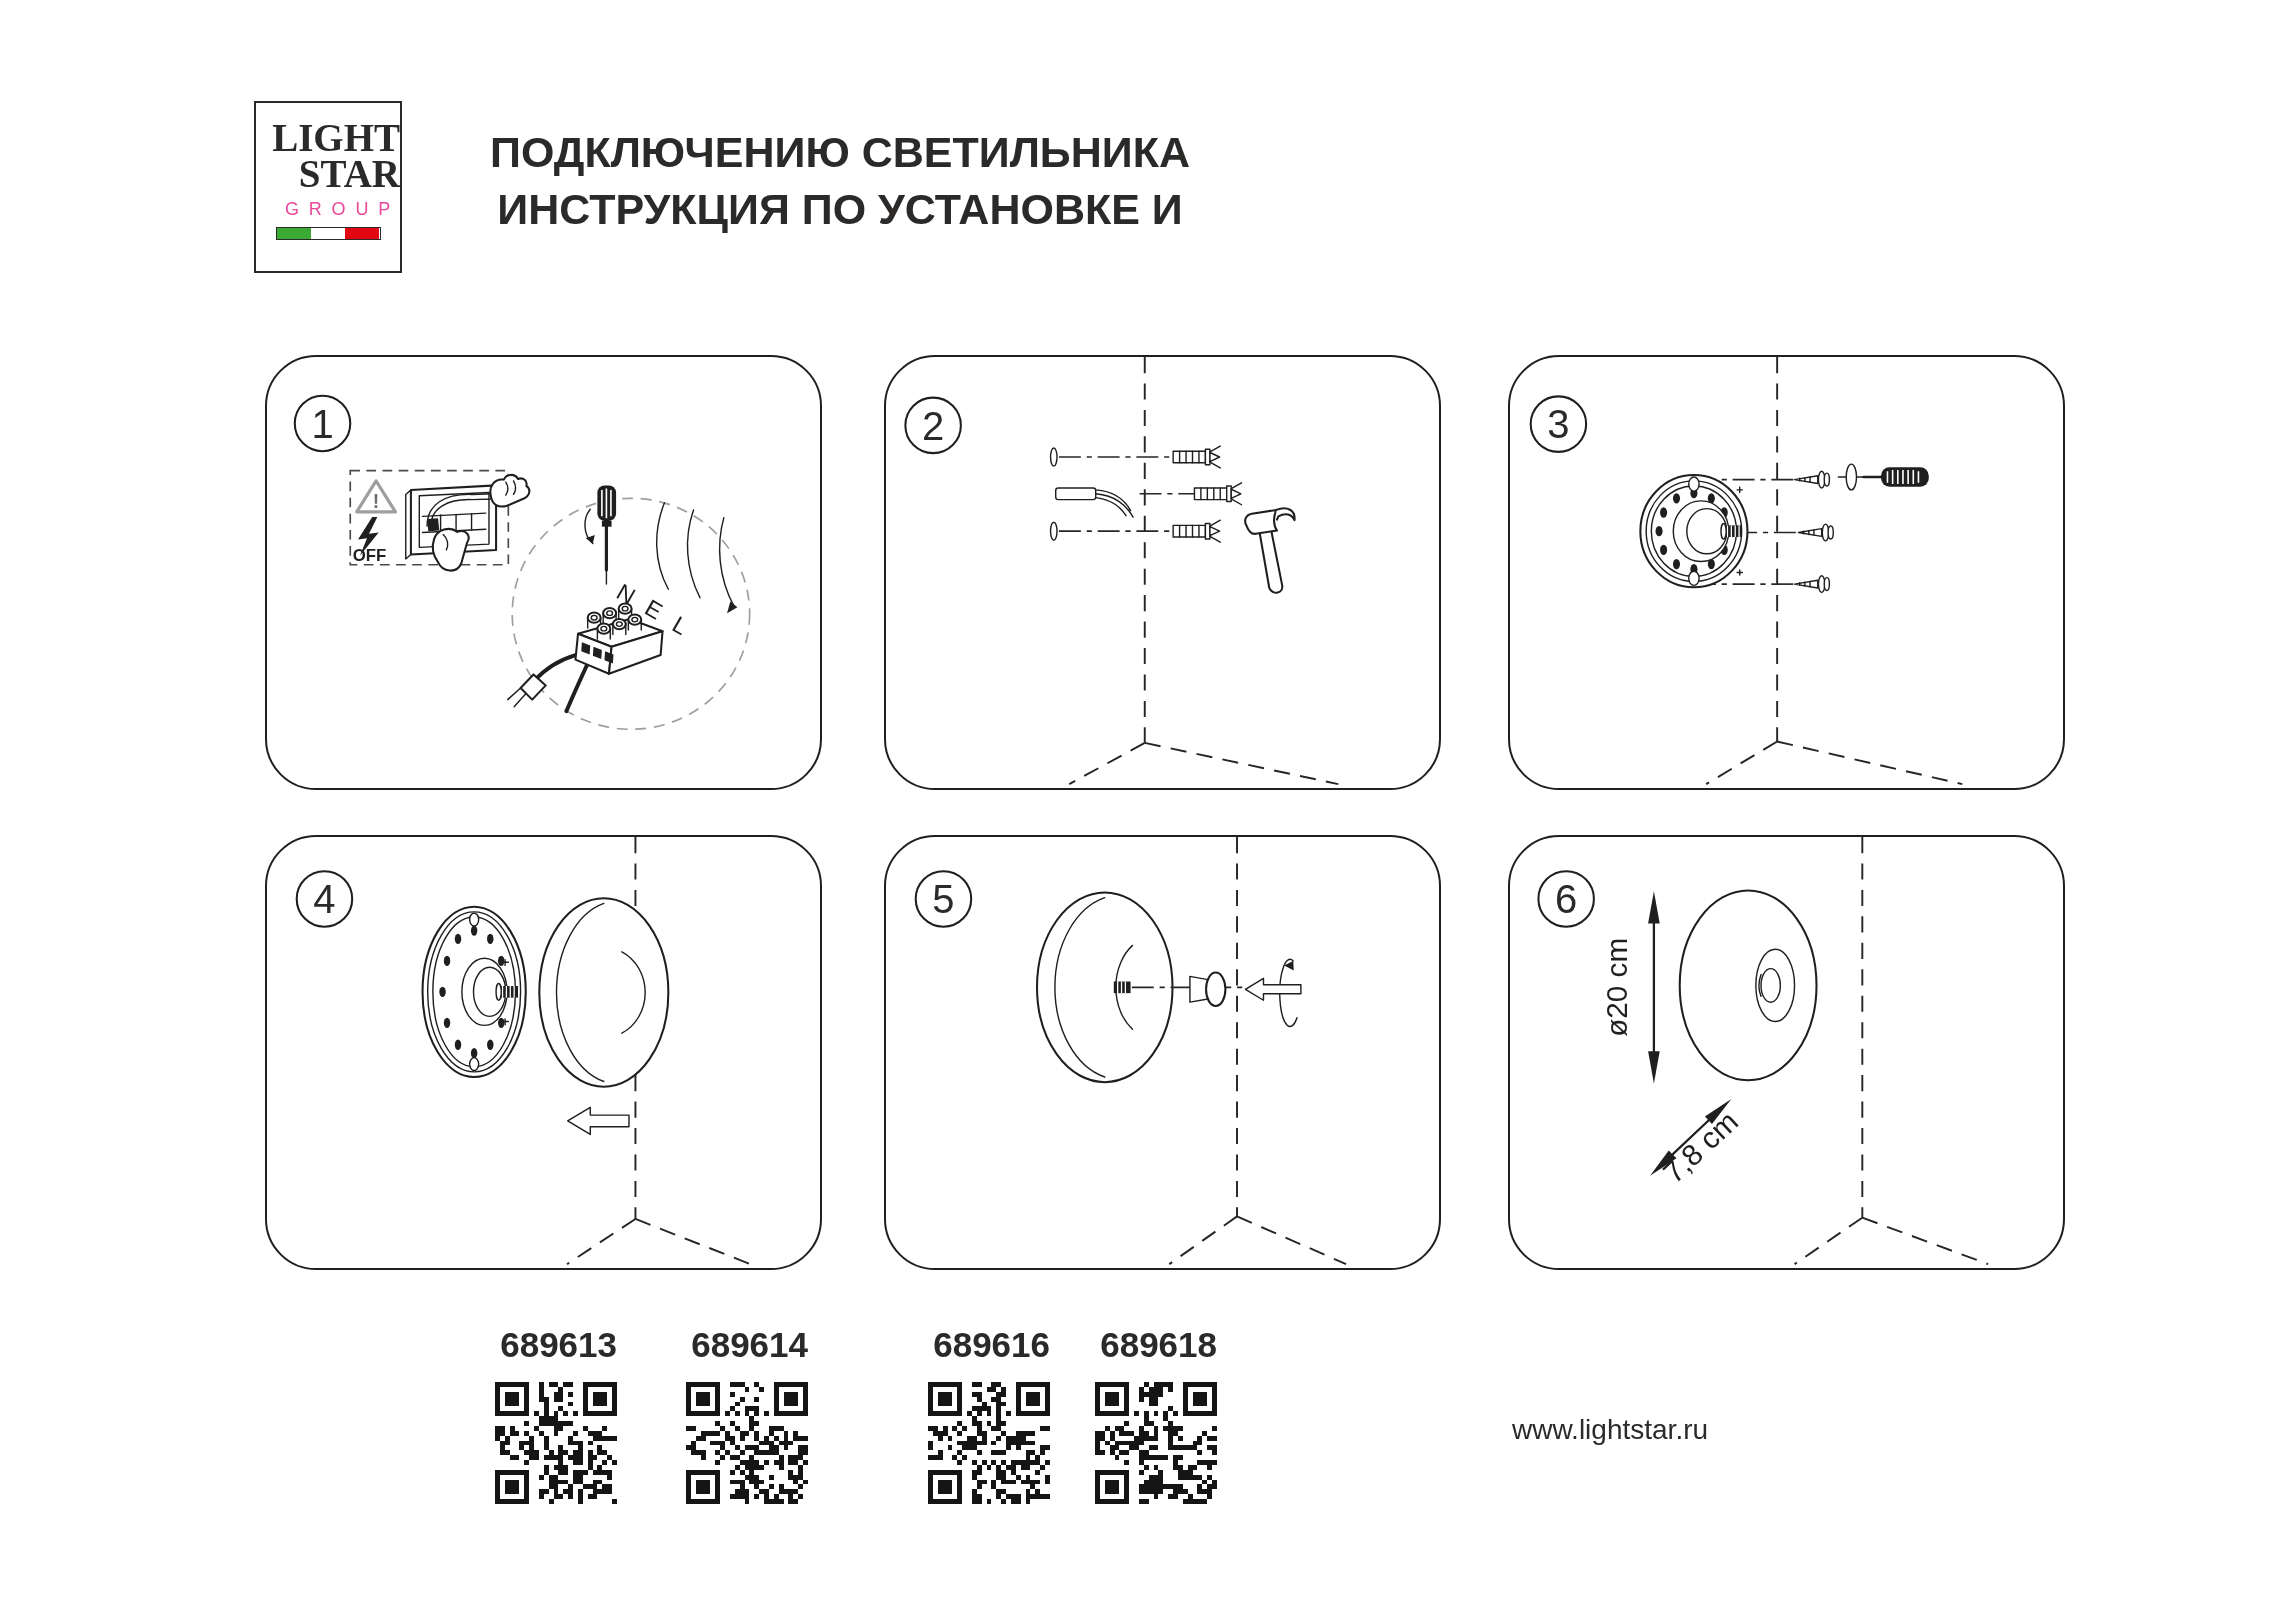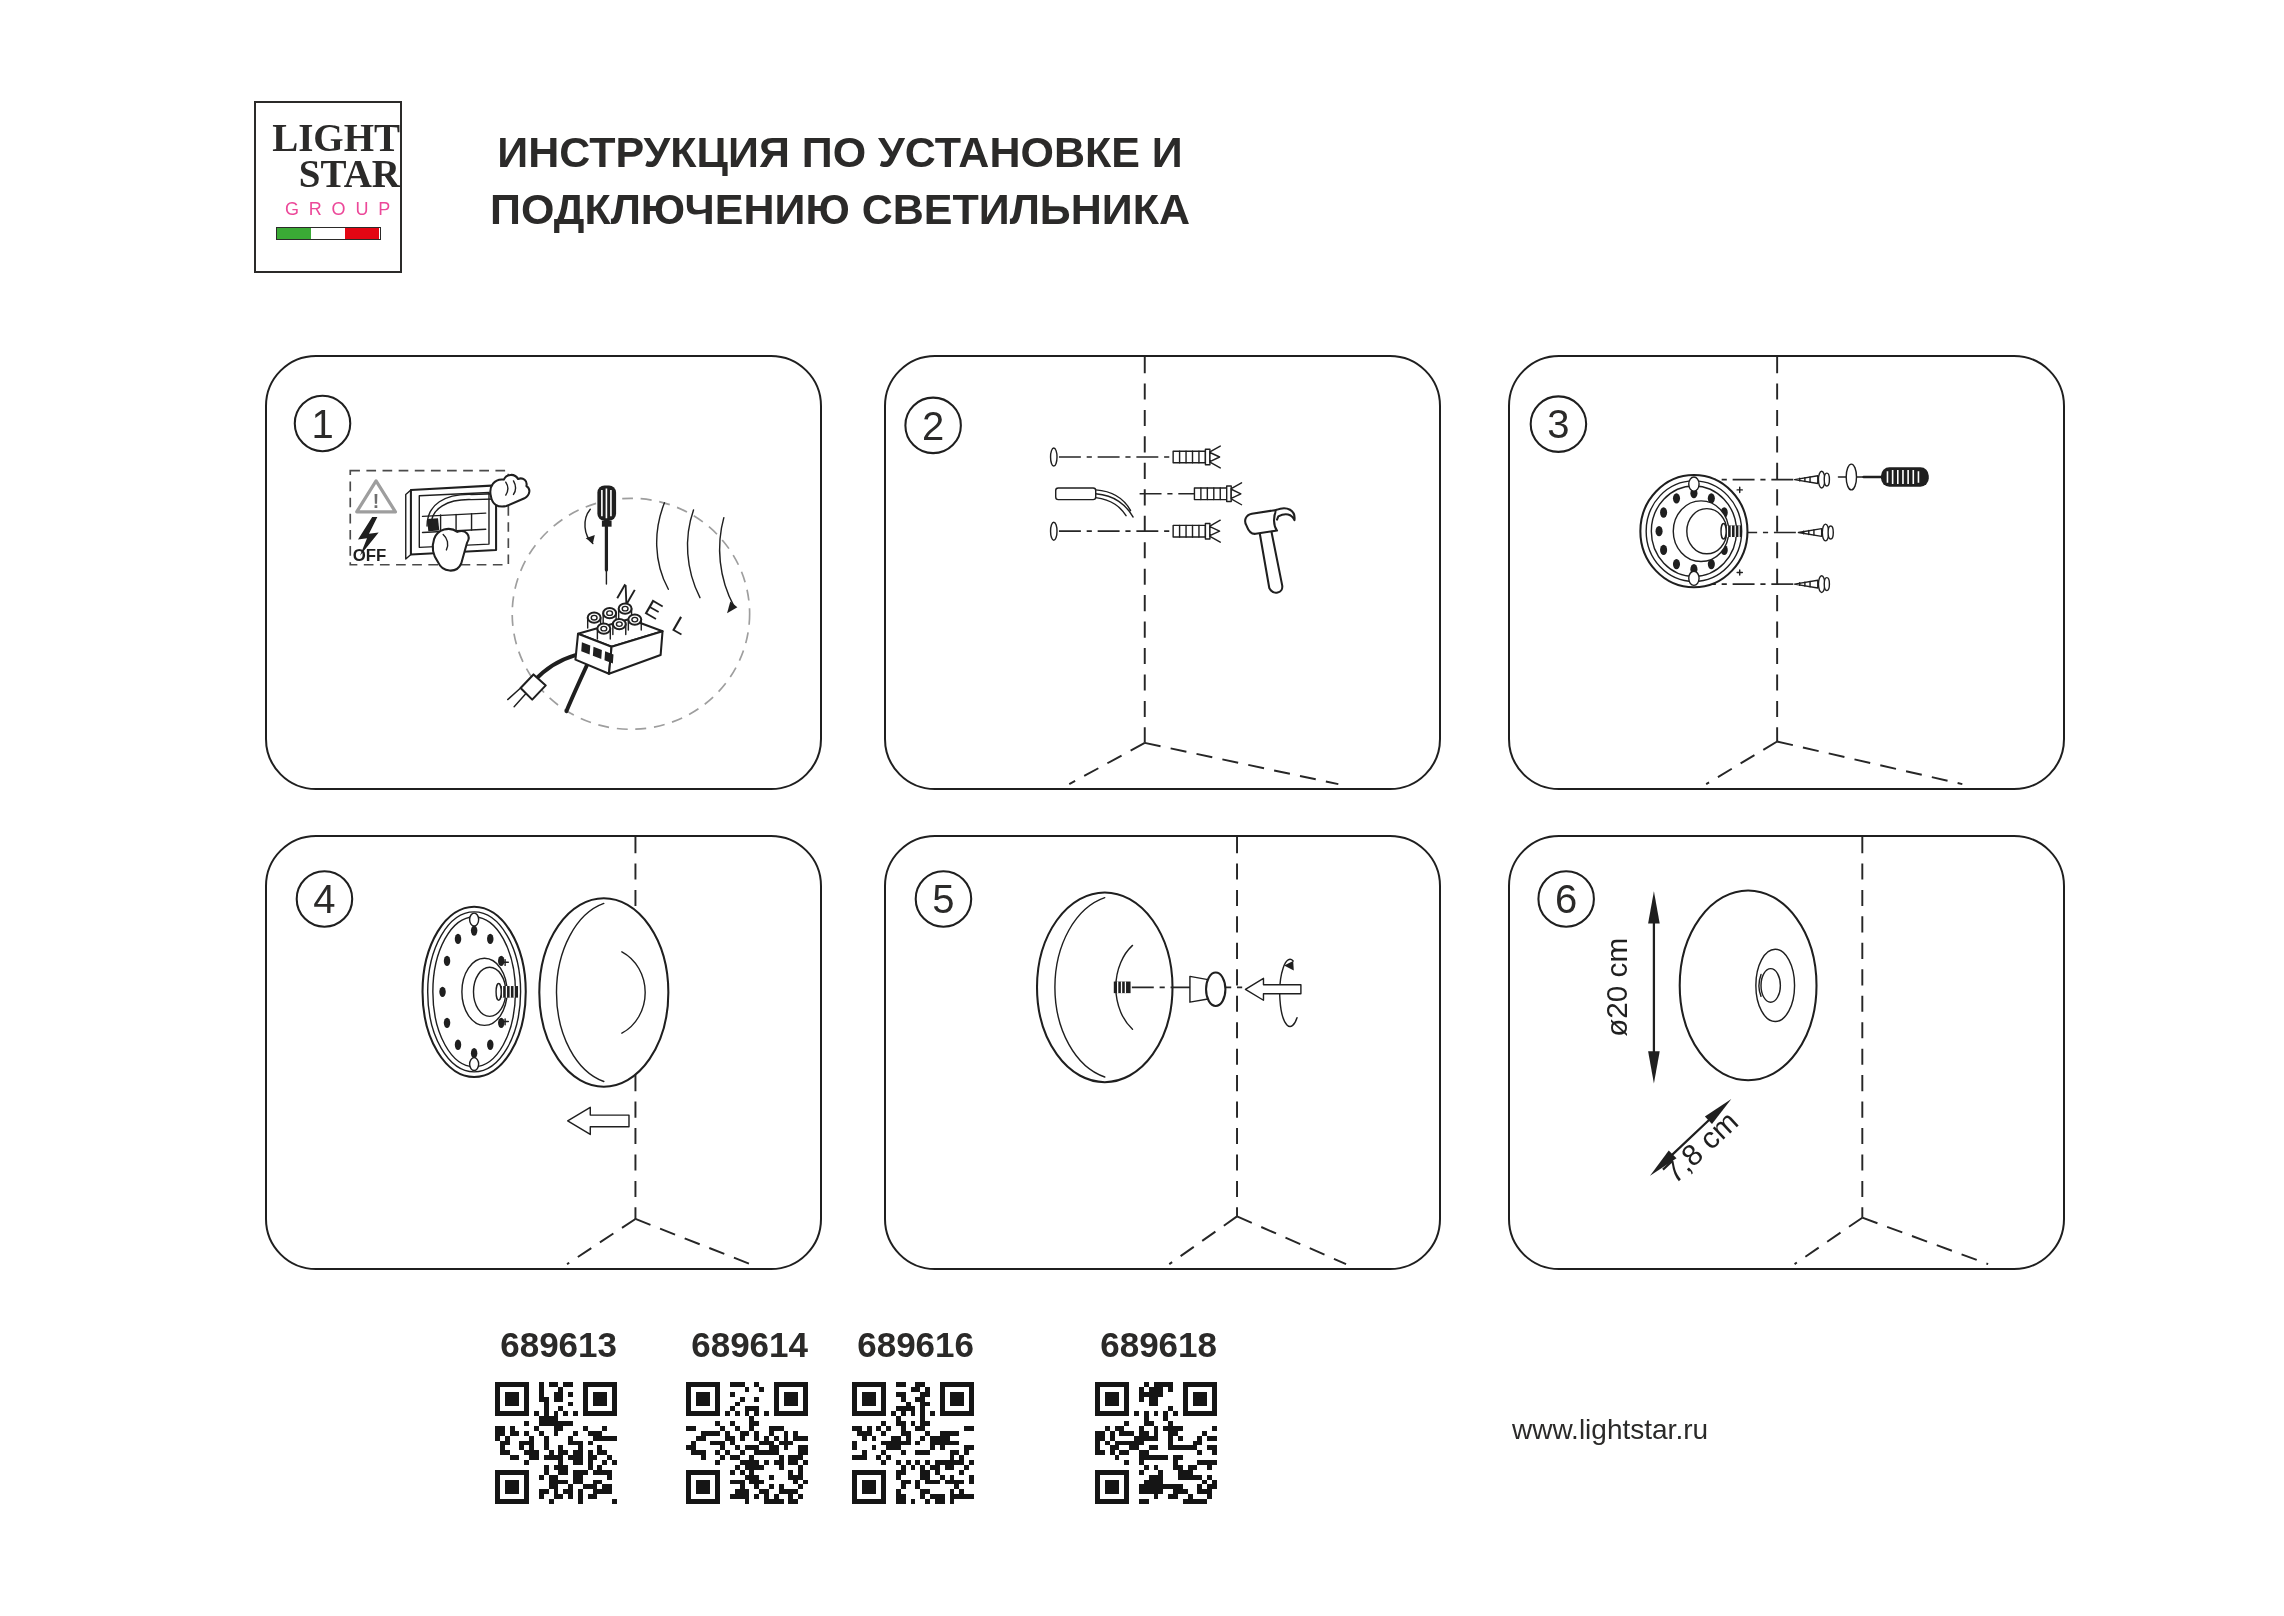--- a/index.html
+++ b/index.html
@@ -58,22 +58,22 @@
     <div class="logo-word">STAR</div>
     <div class="logo-group">GROUP</div>
     <div class="logo-flag">
       <span style="background: rgb(58, 170, 53);"></span>
       <span style="background: rgb(255, 255, 255);"></span>
       <span style="background: rgb(227, 6, 19);"></span>
     </div>
   </div>
 
   <div class="title">
+    <div>ПОДКЛЮЧЕНИЮ СВЕТИЛЬНИКА</div>
     <div>ИНСТРУКЦИЯ ПО УСТАНОВКЕ И</div>
-    <div>ПОДКЛЮЧЕНИЮ СВЕТИЛЬНИКА</div>
   </div>
 
 
   <div class="panel" style="left:265px;top:355px">
     <svg viewBox="0 0 855 668">
       <g>
         <circle class="ln" cx="85" cy="103" r="43"></circle>
         <text class="stepnum" x="85" y="125" text-anchor="middle">1</text>
       </g>
       <g>
@@ -738,21 +738,21 @@
         <rect x="23" y="23" width="1" height="1" fill="#151515"></rect>
         <rect x="12" y="24" width="1" height="1" fill="#151515"></rect>
         <rect x="16" y="24" width="1" height="1" fill="#151515"></rect>
         <rect x="17" y="24" width="1" height="1" fill="#151515"></rect>
         <rect x="18" y="24" width="1" height="1" fill="#151515"></rect>
         <rect x="19" y="24" width="1" height="1" fill="#151515"></rect>
         <rect x="21" y="24" width="1" height="1" fill="#151515"></rect>
         <rect x="22" y="24" width="1" height="1" fill="#151515"></rect>
       </svg>
   </div>
-  <div class="article" style="left:852px">
+  <div class="article" style="left:928px">
     <div class="code">689616</div>
     <svg viewBox="0 0 25 25" shape-rendering="crispEdges">
         <rect x="0" y="0" width="7" height="7" fill="#151515"></rect>
         <rect x="1" y="1" width="5" height="5" fill="#fff"></rect>
         <rect x="2" y="2" width="3" height="3" fill="#151515"></rect>
         <rect x="18" y="0" width="7" height="7" fill="#151515"></rect>
         <rect x="19" y="1" width="5" height="5" fill="#fff"></rect>
         <rect x="20" y="2" width="3" height="3" fill="#151515"></rect>
         <rect x="0" y="18" width="7" height="7" fill="#151515"></rect>
         <rect x="1" y="19" width="5" height="5" fill="#fff"></rect>

